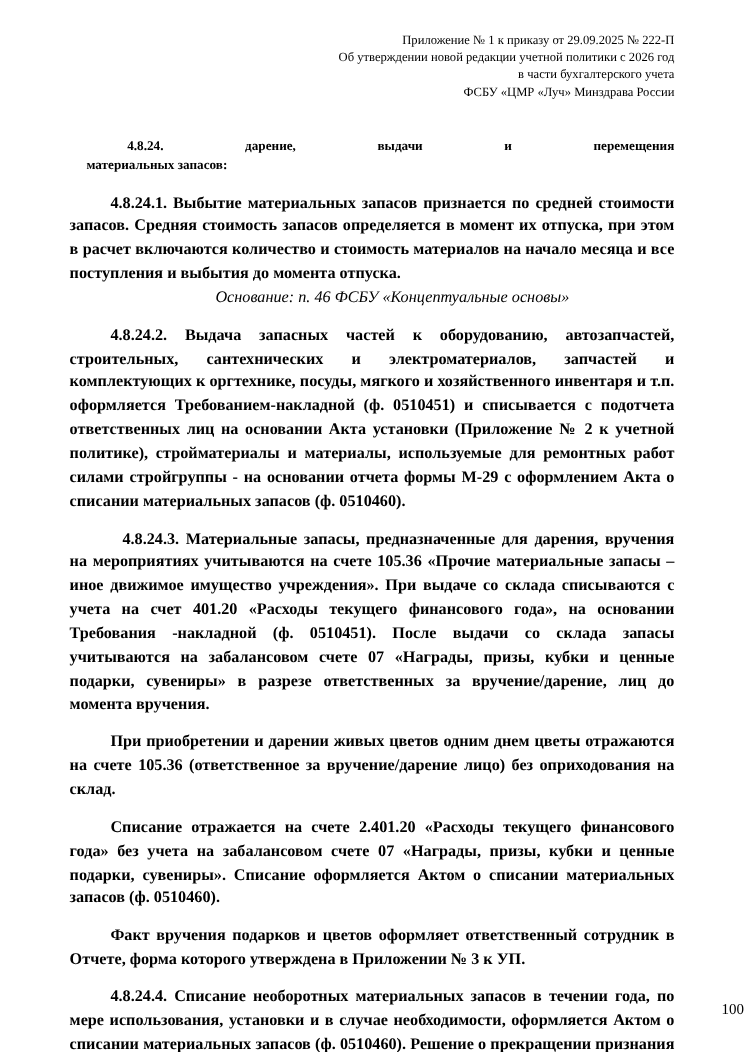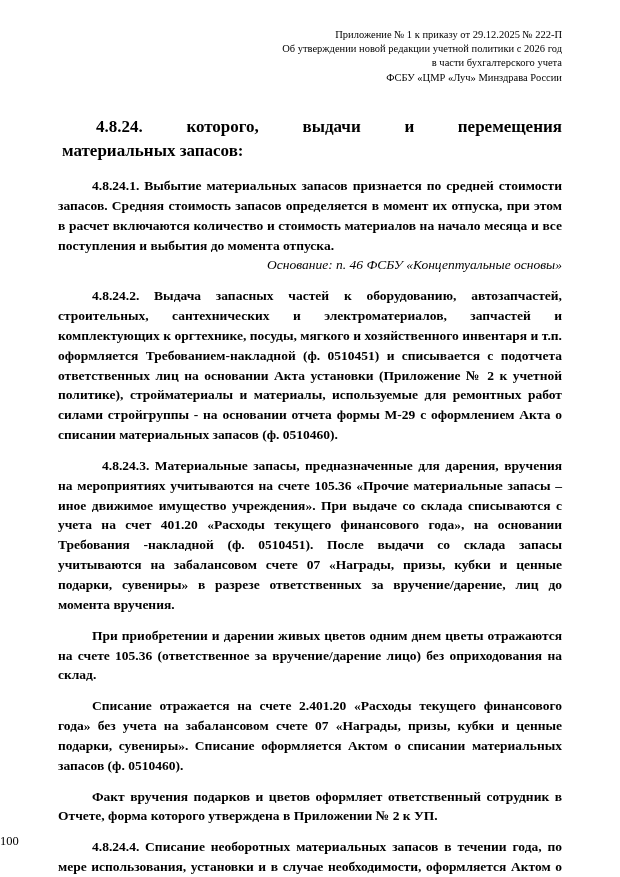--- a/index.html
+++ b/index.html
@@ -27,24 +27,24 @@
     font-size: 10.5px;
     line-height: 1.35;
     margin: 0 0 30px 0;
     color: #000;
   }
   .header div {
     white-space: nowrap;
   }
   .section-title {
     font-weight: bold;
-    font-size: 17px;
+    font-size: 11px;
     line-height: 1.45;
     text-align: justify;
-    margin: 0 0 12px 4px;
+    margin: 0 0 12px 14px;
     text-indent: 34px;
   }
   .title-line {
     display: flex;
     justify-content: space-between;
     width: 100%;
   }
   .title-line .num {
     margin-right: 0;
   }
@@ -57,62 +57,62 @@
     hyphens: none;
     font-weight: bold;
   }
   p.tight {
     margin-bottom: 0;
   }
   p.basis {
     font-style: italic;
     font-size: 13.5px;
     line-height: 1.47;
-    text-align: right;
+    text-align: center;
     margin: 0 0 11px 0;
     text-indent: 34px;
   }
   p.indent-more {
     text-indent: 44px;
   }
   .page-number {
     position: absolute;
     left: 0;
     right: 0;
     bottom: 28px;
-    text-align: left;
+    text-align: right;
     font-size: 12.5px;
   }
 </style>
 </head>
 <body>
 
 <div class="page">
 
   <div class="header">
-    <div>Приложение № 1 к приказу от 29.12.2025 № 222-П</div>
+    <div>Приложение № 1 к приказу от 29.09.2025 № 222-П</div>
     <div>Об утверждении новой редакции учетной политики с 2026 год</div>
     <div>в части бухгалтерского учета</div>
     <div>ФСБУ «ЦМР «Луч» Минздрава России</div>
   </div>
 
   <div class="section-title">
     <span class="title-line">
       <span class="num">4.8.24.</span>
-      <span>которого,</span>
+      <span>дарение,</span>
       <span>выдачи</span>
       <span>и</span>
       <span>перемещения</span>
     </span>
     <span style="display:block; text-indent:0;">материальных запасов:</span>
   </div>
 
   <p class="body tight">4.8.24.1. Выбытие материальных запасов признается по средней стоимости запасов. Средняя стоимость запасов определяется в момент их отпуска, при этом в расчет включаются количество и стоимость материалов на начало месяца и все поступления и выбытия до момента отпуска.</p>
   <p class="basis">Основание: п. 46 ФСБУ «Концептуальные основы»</p>
   <p class="body">4.8.24.2. Выдача запасных частей к оборудованию, автозапчастей, строительных, сантехнических и электроматериалов, запчастей и комплектующих к оргтехнике, посуды, мягкого и хозяйственного инвентаря и т.п. оформляется Требованием-накладной (ф. 0510451) и списывается с подотчета ответственных лиц на основании Акта установки (Приложение № 2 к учетной политике), стройматериалы и материалы, используемые для ремонтных работ силами стройгруппы - на основании отчета формы М-29 с оформлением Акта о списании материальных запасов (ф. 0510460).</p>
   <p class="body indent-more">4.8.24.3. Материальные запасы, предназначенные для дарения, вручения на мероприятиях учитываются на счете 105.36 «Прочие материальные запасы – иное движимое имущество учреждения». При выдаче со склада списываются с учета на счет 401.20 «Расходы текущего финансового года», на основании Требования -накладной (ф. 0510451). После выдачи со склада запасы учитываются на забалансовом счете 07 «Награды, призы, кубки и ценные подарки, сувениры» в разрезе ответственных за вручение/дарение, лиц до момента вручения.</p>
   <p class="body">При приобретении и дарении живых цветов одним днем цветы отражаются на счете 105.36 (ответственное за вручение/дарение лицо) без оприходования на склад.</p>
   <p class="body">Списание отражается на счете 2.401.20 «Расходы текущего финансового года» без учета на забалансовом счете 07 «Награды, призы, кубки и ценные подарки, сувениры». Списание оформляется Актом о списании материальных запасов (ф. 0510460).</p>
-  <p class="body">Факт вручения подарков и цветов оформляет ответственный сотрудник в Отчете, форма которого утверждена в Приложении № 2 к УП.</p>
+  <p class="body">Факт вручения подарков и цветов оформляет ответственный сотрудник в Отчете, форма которого утверждена в Приложении № 3 к УП.</p>
   <p class="body">4.8.24.4. Списание необоротных материальных запасов в течении года, по мере использования, установки и в случае необходимости, оформляется Актом о списании материальных запасов (ф. 0510460). Решение о прекращении признания активом материальных запасов (ф. 0510440) в данном случае не оформляется.</p>
 
   <div class="page-number">100</div>
 </div>
 
 </body></html>

